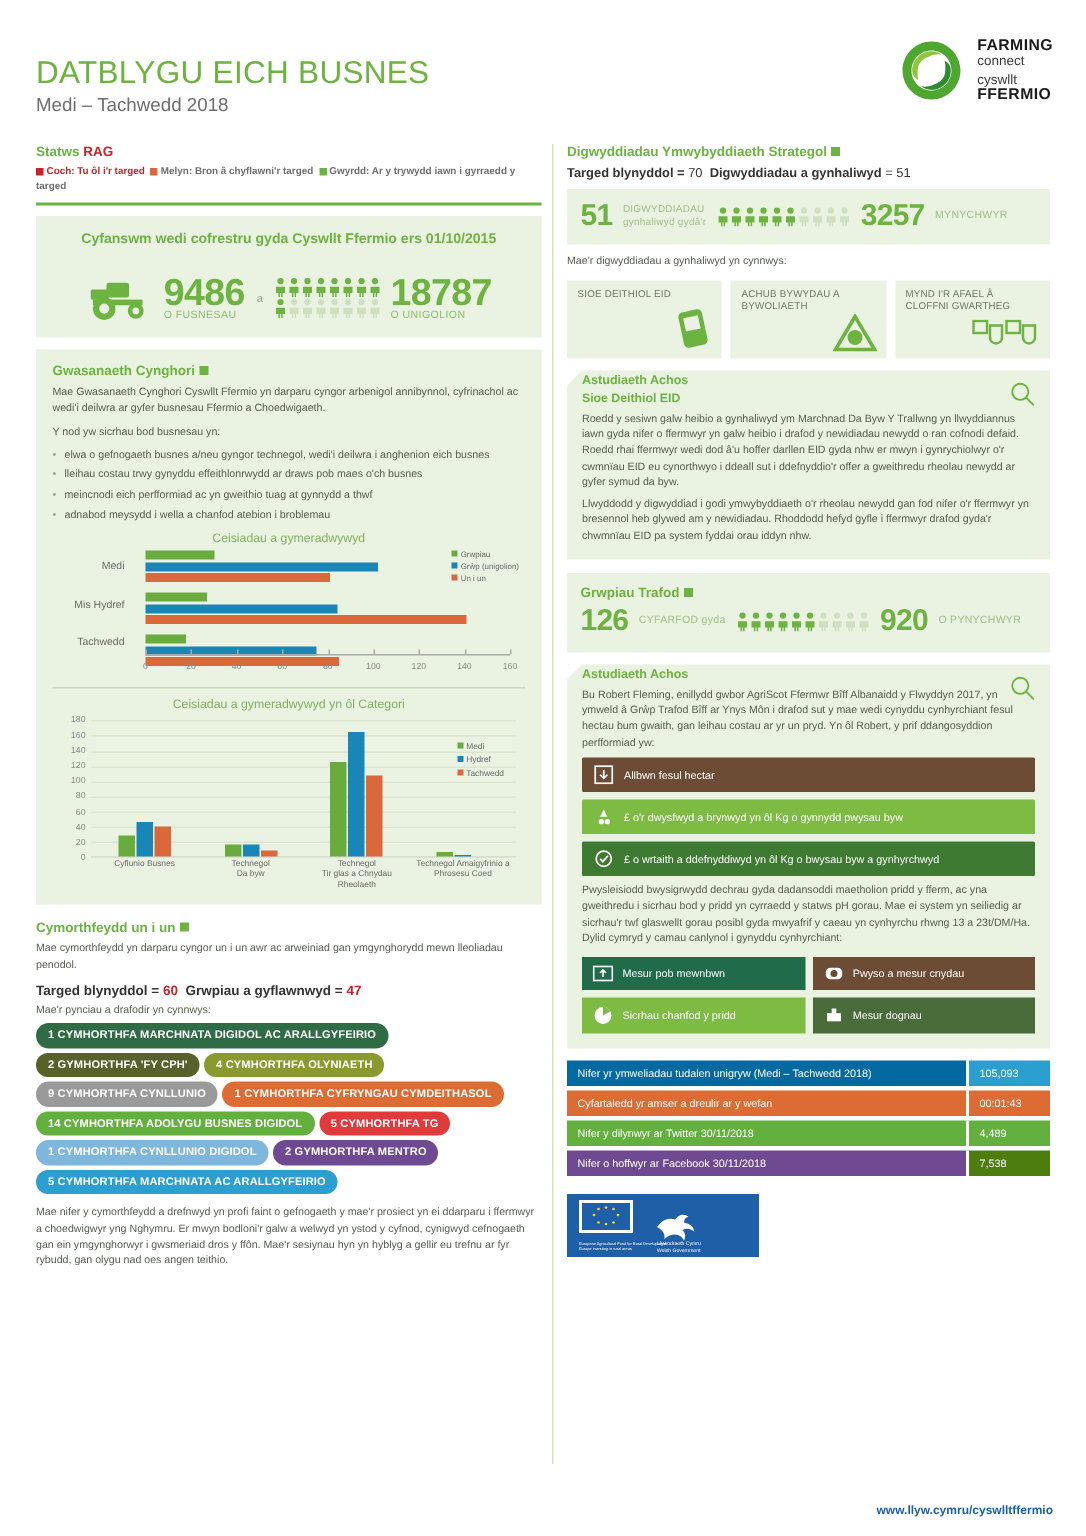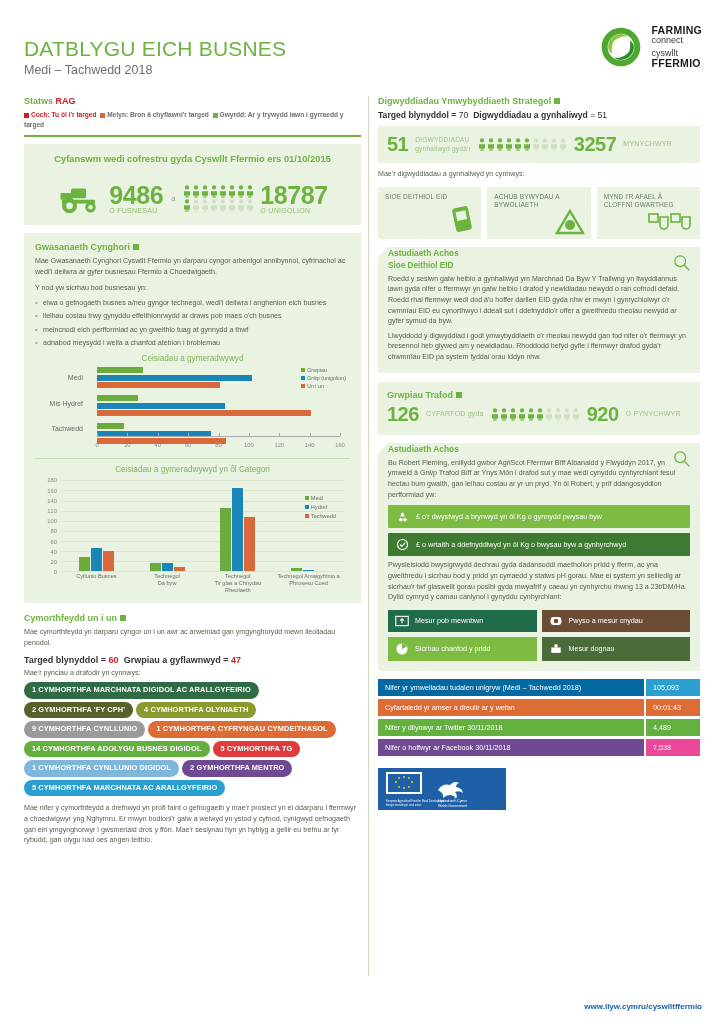--- a/index.html
+++ b/index.html
@@ -595,20 +595,27 @@
 
     <div class="case">
       <div class="case-corner"></div>
       <svg class="mag" width="18" height="18" viewBox="0 0 20 20">
         <circle cx="8" cy="8" r="6" fill="none" stroke="#6cb33f" stroke-width="1.4"></circle>
         <line x1="12.5" y1="12.5" x2="18" y2="18" stroke="#6cb33f" stroke-width="1.4"></line>
       </svg>
       <div class="case-h">Astudiaeth Achos</div>
       <div class="case-p">Bu Robert Fleming, enillydd gwbor AgriScot Ffermwr Bîff Albanaidd y Flwyddyn 2017, yn ymweld â Grŵp Trafod Bîff ar Ynys Môn i drafod sut y mae wedi cynyddu cynhyrchiant fesul hectau bum gwaith, gan leihau costau ar yr un pryd. Yn ôl Robert, y prif ddangosyddion perfformiad yw:</div>
 
+      <div class="kpi brown">
+        <svg width="13" height="13" viewBox="0 0 16 16">
+          <rect x="1" y="1" width="14" height="14" fill="none" stroke="#fff" stroke-width="1.4"></rect>
+          <path d="M8 4 v6 M5 8 l3 3 3-3" stroke="#fff" stroke-width="1.4" fill="none"></path>
+        </svg>
+        <span>Allbwn fesul hectar</span>
+      </div>
       <div class="kpi lgreen">
         <svg width="13" height="13" viewBox="0 0 16 16">
           <path d="M8 2 L11 8 H5 Z" fill="#fff"></path>
             <circle cx="6" cy="12" r="2.2" fill="#fff"></circle>
             <circle cx="11" cy="12" r="2.2" fill="#fff"></circle>
         </svg>
         <span>£ o'r dwysfwyd a brynwyd yn ôl Kg o gynnydd pwysau byw</span>
       </div>
       <div class="kpi dgreen">
         <svg width="13" height="13" viewBox="0 0 16 16">
@@ -661,21 +668,21 @@
           <tr class="r1">
             <td style="background:#dd6b34">Cyfartaledd yr amser a dreulir ar y wefan</td>
             <td class="val" style="background:#dd6b34">00:01:43</td>
           </tr>
           <tr class="r2">
             <td style="background:#63b03e">Nifer y dilynwyr ar Twitter 30/11/2018</td>
             <td class="val" style="background:#63b03e">4,489</td>
           </tr>
           <tr class="r3">
             <td style="background:#6f4a93">Nifer o hoffwyr ar Facebook 30/11/2018</td>
-            <td class="val" style="background:#ec4899">7,538</td>
+            <td class="val" style="background:#4d7c0f">7,538</td>
           </tr>
         </tbody>
       </table>
 
     <div class="eu-badge">
       <svg width="128" height="42" viewBox="0 0 128 42">
         <rect width="128" height="42" fill="#1f5fa8"></rect>
         <rect x="8" y="4" width="36" height="22" fill="#fff"></rect>
         <rect x="10" y="6" width="32" height="18" fill="#1f5fa8"></rect>
         <g fill="#ffd700">

